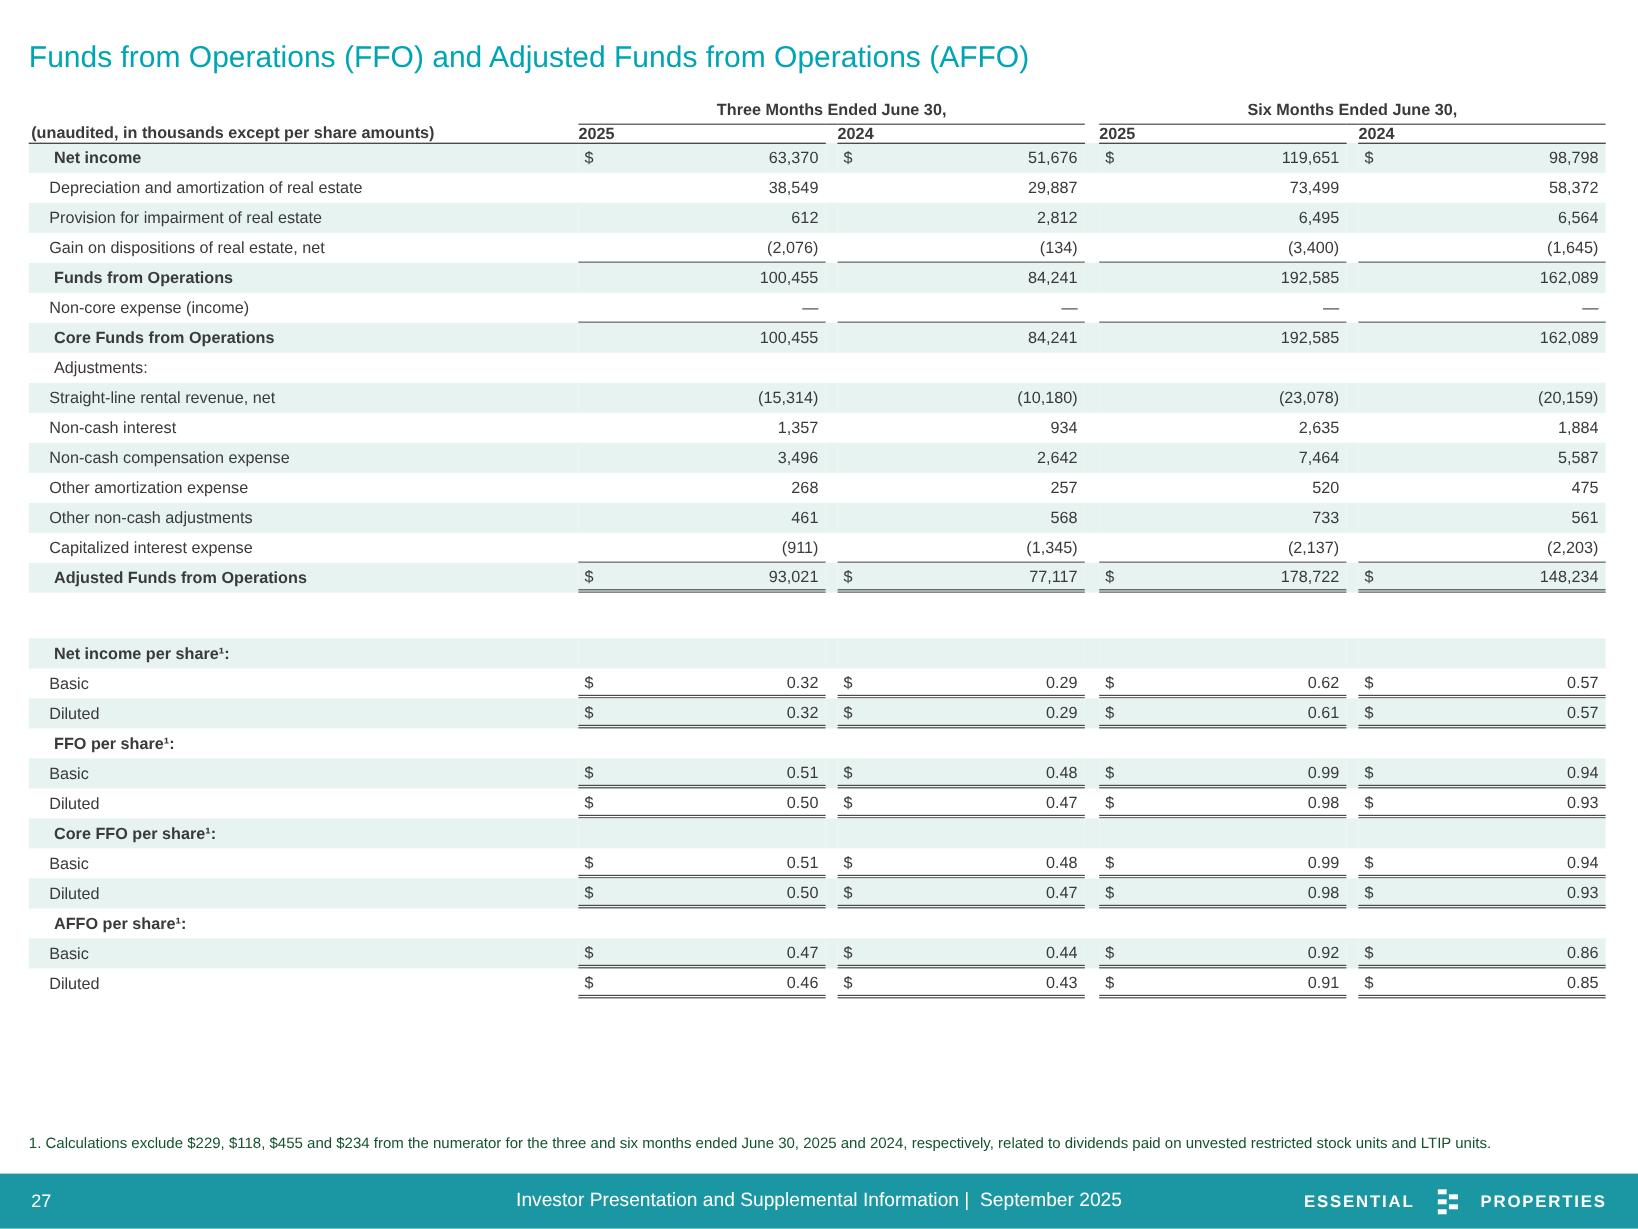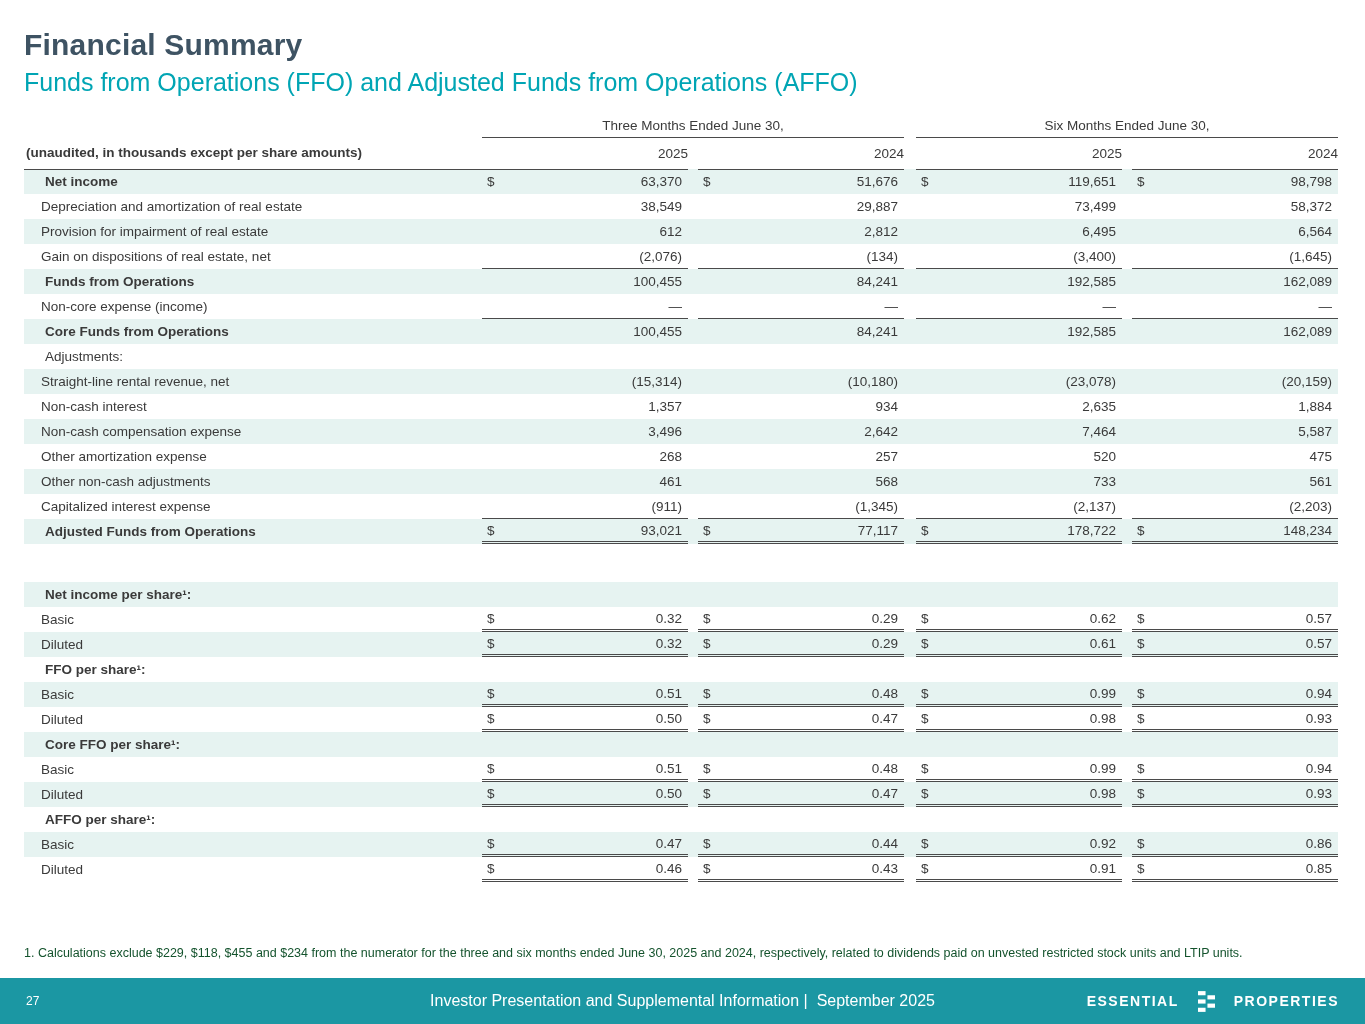--- a/index.html
+++ b/index.html
@@ -10,23 +10,23 @@
     overflow:hidden;
   }
   .page { position:relative; width:1365px; height:1024px; background:#fff; }
 
   .head-block { padding:28px 24px 0 24px; }
   .title { font-size:30px; font-weight:700; color:var(--title,#3e5363); letter-spacing:0.2px; }
   .subtitle { font-size:25px; font-weight:400; color:var(--accent,#00a5b4); margin-top:6px; }
 
   table.fin { border-collapse:collapse; table-layout:fixed; width:1314px; margin:16px 0 0 24px; }
   th, td { font-size:13.5px; color:var(--text,#3a3a3a); padding:0; vertical-align:middle; }
-  thead th { font-weight:400; }
+  thead th { font-weight:700; }
   .group-head { text-align:center; border-bottom:1px solid var(--rule,#4a4a4a); height:24px; vertical-align:bottom; padding-bottom:4px; }
-  .year { text-align:right; border-bottom:1px solid var(--rule,#4a4a4a); height:32px; }
+  .year { text-align:left; border-bottom:1px solid var(--rule,#4a4a4a); height:16px; }
   .unaudited { text-align:left; border-bottom:1px solid var(--rule,#4a4a4a); font-weight:700; padding-left:2px; }
   .gapcol { border:none; }
 
   tbody tr { height:25px; }
   tbody tr:nth-child(odd) { background:var(--stripe,#e6f3f1); }
   tbody tr.spacer { height:38px; background:#fff; }
 
   td.label-cell { text-align:left; padding-left:21px; white-space:nowrap; }
   tr.indent td.label-cell { padding-left:17px; }
   tr.bold td.label-cell { font-weight:700; }
@@ -34,32 +34,31 @@
   td.val { height:25px; }
   .cellbox { display:flex; justify-content:space-between; align-items:center; height:100%; padding:0 6px 0 5px; }
   .cellbox .num { text-align:right; }
   .cellbox.single { border-bottom:1px solid var(--rule,#4a4a4a); }
   .cellbox.double { border-bottom:3px double var(--rule,#4a4a4a); }
 
   .footnote { position:absolute; left:24px; right:24px; bottom:64px; font-size:12.5px; color:#14532d; }
 
   .footer { position:absolute; left:0; right:0; bottom:0; height:46px;
     background:var(--footer_bg,#1b97a3); color:#fff; display:flex; align-items:center; padding:0 26px; }
-  .page-num { font-size:12px; position:relative; z-index:2; }
+  .page-num { font-size:15px; position:relative; z-index:2; }
   .center-text { position:absolute; left:0; right:0; text-align:center; font-size:16px; white-space:pre; }
   .logo { margin-left:auto; display:flex; align-items:center; gap:19px; position:relative; z-index:2; }
   .logo .wordmark { font-size:14px; font-weight:700; letter-spacing:1.5px; }
 </style>
 </head>
 <body>
 
 <div class="page">
 
   <div class="head-block">
-    <div class="title">Financial Summary</div>
     <div class="subtitle">Funds from Operations (FFO) and Adjusted Funds from Operations (AFFO)</div>
   </div>
 
   <table class="fin">
     <colgroup>
       <col style="width:458px">
       <col style="width:206px">
       <col style="width:10px">
       <col style="width:206px">
       <col style="width:12px">

